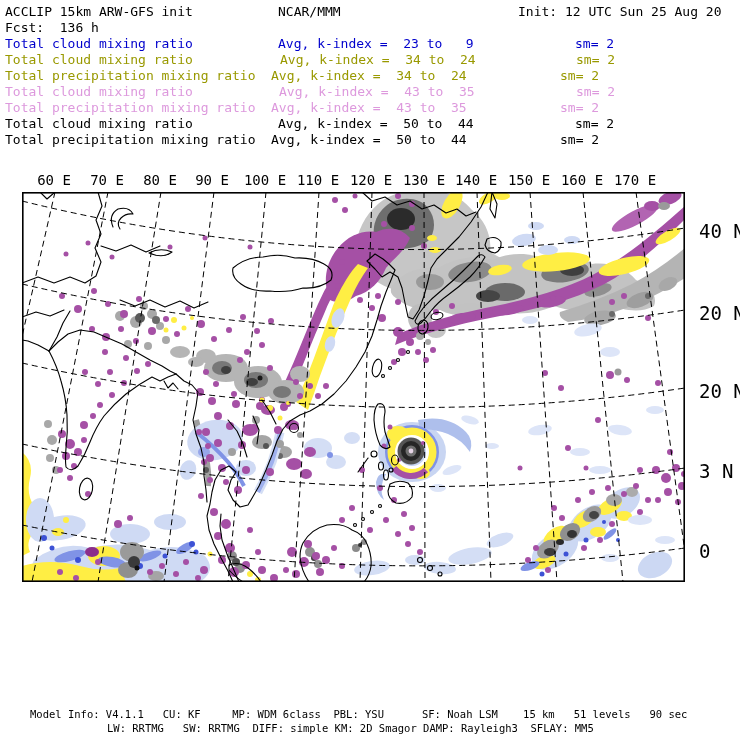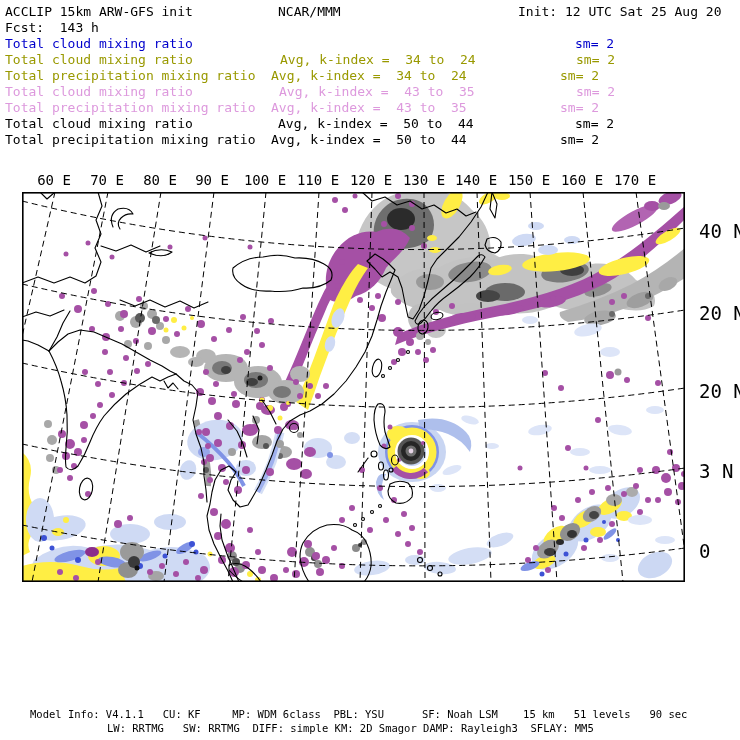--- a/index.html
+++ b/index.html
@@ -13,28 +13,29 @@
   .foot{position:absolute;font-size:10.5px;white-space:pre;line-height:12px}
   #mapsvg{position:absolute;left:22px;top:192px}
 </style>
 </head>
 <body>
 
 <div>
   <div class="hrow" style="top:4px">
     <span class="c1">ACCLIP 15km ARW-GFS init</span>
     <span style="left:278px">NCAR/MMM</span>
-    <span style="left:518px">Init: 12 UTC Sat 25 Aug 20</span>
+    <span style="left:518px">Init: 12 UTC Sun 25 Aug 20</span>
   </div>
   <div class="hrow" style="top:20px">
-    <span class="c1">Fcst:  143 h</span>
+    <span class="c1">Fcst:  136 h</span>
   </div>
 
   <div class="hrow" style="top: 36px; color: rgb(0, 0, 204);">
     <span class="c1">Total cloud mixing ratio</span>
+    <span style="left:278px">Avg, k-index =  23 to   9</span>
     <span style="left:575px">sm= 2</span>
   </div>
   <div class="hrow" style="top: 52px; color: rgb(153, 153, 0);">
     <span class="c1">Total cloud mixing ratio</span>
     <span style="left:280px">Avg, k-index =  34 to  24</span>
     <span style="left:576px">sm= 2</span>
   </div>
   <div class="hrow" style="top: 68px; color: rgb(153, 153, 0);">
     <span class="c1">Total precipitation mixing ratio</span>
     <span style="left:271px">Avg, k-index =  34 to  24</span>

